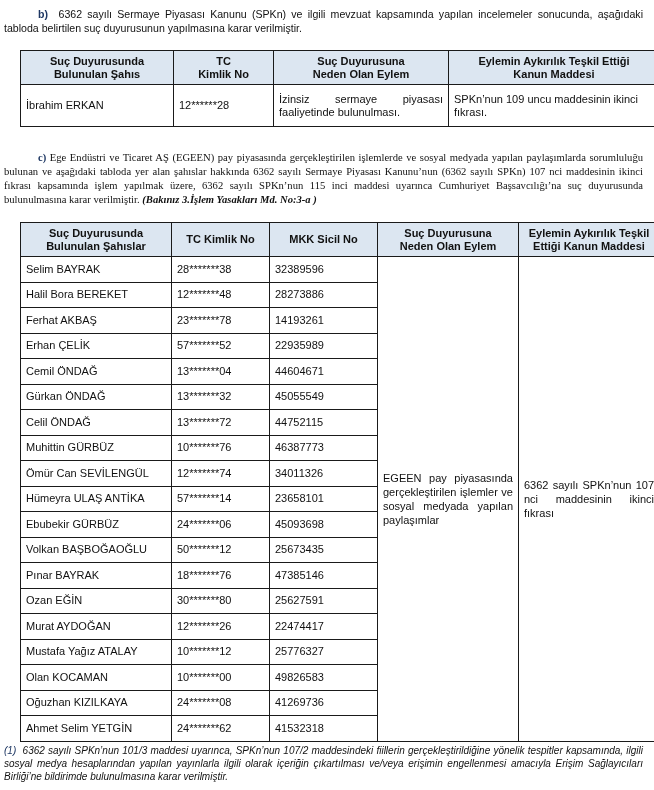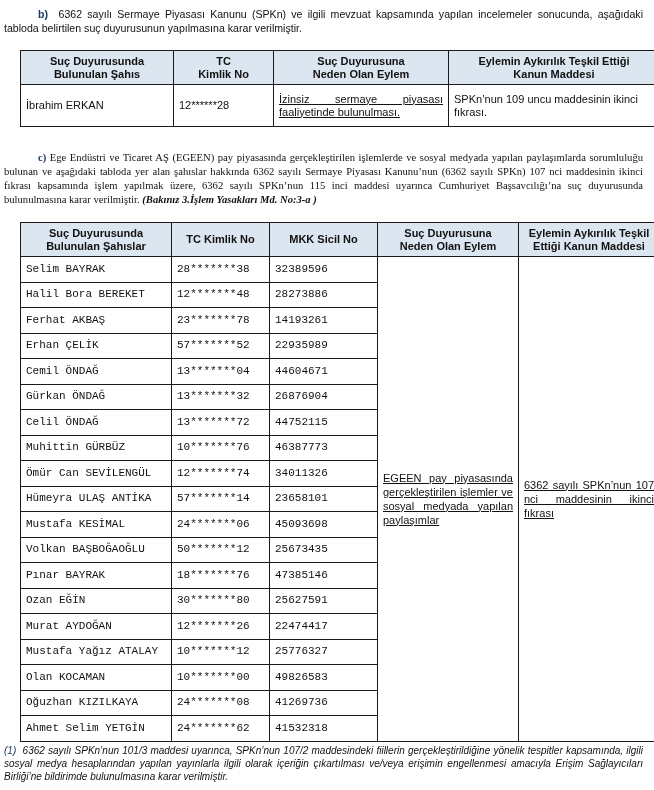--- a/index.html
+++ b/index.html
@@ -26,23 +26,23 @@
     border: 1.3px solid #1a1a1a; padding: 0 5px; vertical-align: middle;
   }
   th {
     background: #dce6f1; font-weight: bold; text-align: center; line-height: 13px;
   }
   #table1 { top: 50px; }
   #table1 th { height: 33px; }
   #table1 td { height: 41px; line-height: 13px; }
   #table2 { top: 222px; }
   #table2 th { height: 33px; }
-  #table2 td.row { height: 24.5px; line-height: 13px; font-family: Liberation Mono, monospace; }
+  #table2 td.row { height: 24.5px; line-height: 13px; }
   .center { text-align: left; }
-  .just-last { text-align: justify; text-align-last: left; text-decoration: underline; }
+  .just-last { text-align: justify; text-align-last: left; }
   #footnote {
     position: absolute; left: 4px; top: 744px; width: 639px;
     font-style: italic; font-size: 10px; line-height: 13px; text-align: justify; color: #111;
   }
   #footnote .fn-label { color: #1f3864; }
 </style>
 </head>
 <body>
 
 <div id="para-b" class="para"><span class="indent"></span><span class="label">b)</span>&nbsp; <span>6362 sayılı Sermaye Piyasası Kanunu (SPKn) ve ilgili mevzuat kapsamında yapılan incelemeler sonucunda, aşağıdaki tabloda belirtilen suç duyurusunun yapılmasına karar verilmiştir.</span></div>
@@ -115,21 +115,21 @@
         <td class="row center">22935989</td>
       </tr>
       <tr>
         <td class="row">Cemil ÖNDAĞ</td>
         <td class="row center">13*******04</td>
         <td class="row center">44604671</td>
       </tr>
       <tr>
         <td class="row">Gürkan ÖNDAĞ</td>
         <td class="row center">13*******32</td>
-        <td class="row center">26876904</td>
+        <td class="row center">45055549</td>
       </tr>
       <tr>
         <td class="row">Celil ÖNDAĞ</td>
         <td class="row center">13*******72</td>
         <td class="row center">44752115</td>
       </tr>
       <tr>
         <td class="row">Muhittin GÜRBÜZ</td>
         <td class="row center">10*******76</td>
         <td class="row center">46387773</td>
@@ -138,21 +138,21 @@
         <td class="row">Ömür Can SEVİLENGÜL</td>
         <td class="row center">12*******74</td>
         <td class="row center">34011326</td>
       </tr>
       <tr>
         <td class="row">Hümeyra ULAŞ ANTİKA</td>
         <td class="row center">57*******14</td>
         <td class="row center">23658101</td>
       </tr>
       <tr>
-        <td class="row">Mustafa KESİMAL</td>
+        <td class="row">Ebubekir GÜRBÜZ</td>
         <td class="row center">24*******06</td>
         <td class="row center">45093698</td>
       </tr>
       <tr>
         <td class="row">Volkan BAŞBOĞAOĞLU</td>
         <td class="row center">50*******12</td>
         <td class="row center">25673435</td>
       </tr>
       <tr>
         <td class="row">Pınar BAYRAK</td>

